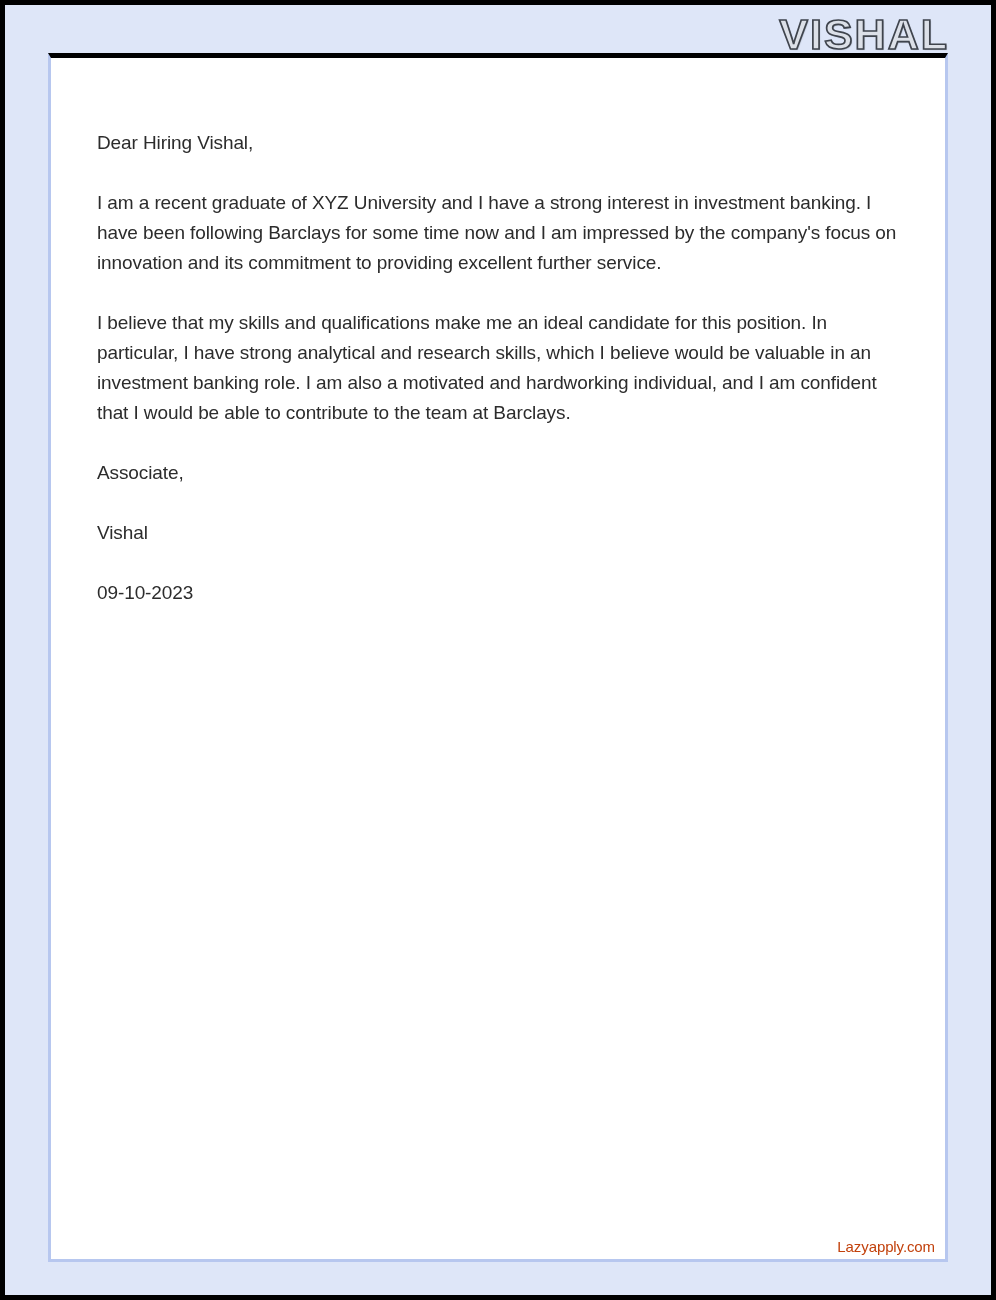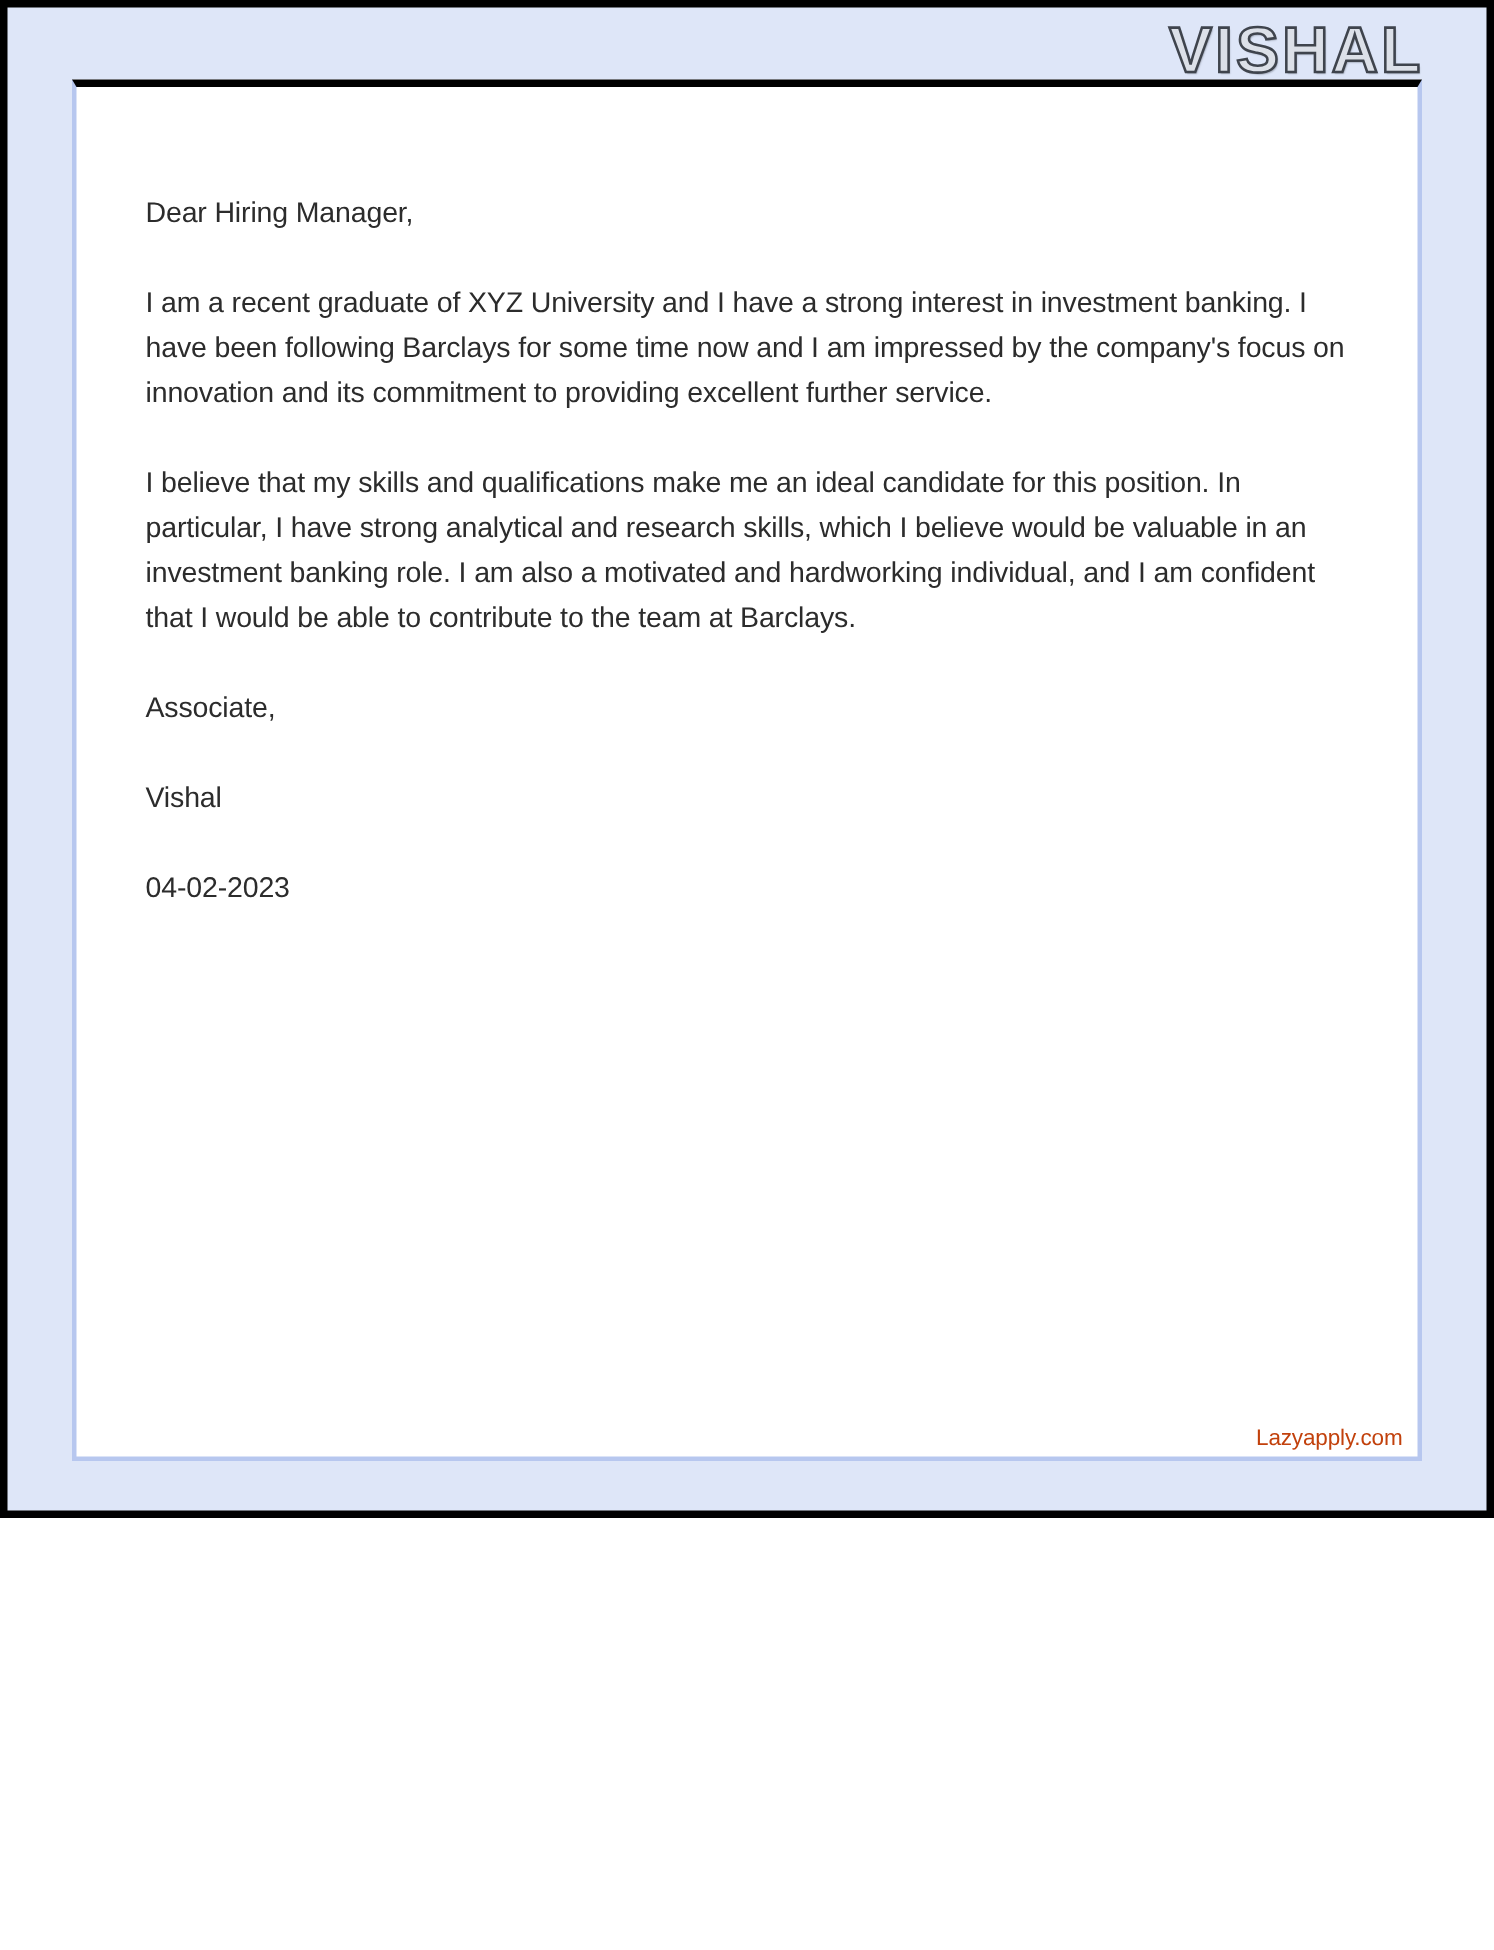--- a/index.html
+++ b/index.html
@@ -1,19 +1,19 @@
 <!DOCTYPE html>
 <html><head>
 <meta charset="utf-8">
 <style>
   html, body { margin: 0; padding: 0; background: #ffffff; }
   .page {
     position: relative;
     width: 996px;
-    height: 1012px;
+    height: 1300px;
     box-sizing: border-box;
     border: 5px solid #000000;
     background: #dee6f8;
     font-family: "Liberation Sans", "DejaVu Sans", sans-serif;
     overflow: hidden;
   }
   .logo {
     position: absolute;
     top: 6px;
     right: 42px;
@@ -63,31 +63,31 @@
 </style>
 </head>
 <body>
 
 <div class="page">
 
   <div class="logo">VISHAL</div>
 
   <div class="sheet">
 
-    <p class="salutation">Dear Hiring Manager,</p>
+    <p class="salutation">Dear Hiring Vishal,</p>
 
 
     <p>I am a recent graduate of XYZ University and I have a strong interest in investment banking. I have been following Barclays for some time now and I am impressed by the company's focus on innovation and its commitment to providing excellent further service.</p>
 
     <p>I believe that my skills and qualifications make me an ideal candidate for this position. In particular, I have strong analytical and research skills, which I believe would be valuable in an investment banking role. I am also a motivated and hardworking individual, and I am confident that I would be able to contribute to the team at Barclays.</p>
 
 
     <p>Associate,</p>
 
     <p class="signature">Vishal</p>
 
-    <p class="date">04-02-2023</p>
+    <p class="date">09-10-2023</p>
 
     <div class="watermark">Lazyapply.com</div>
 
   </div>
 
 </div>
 
 </body></html>

